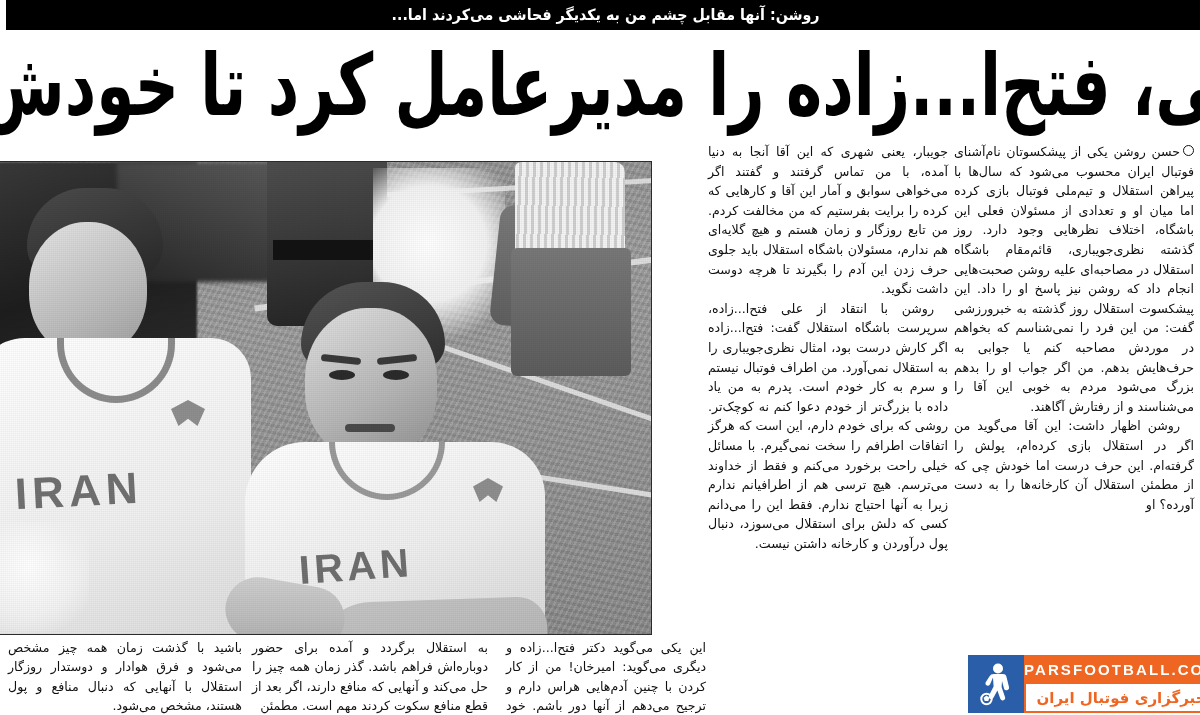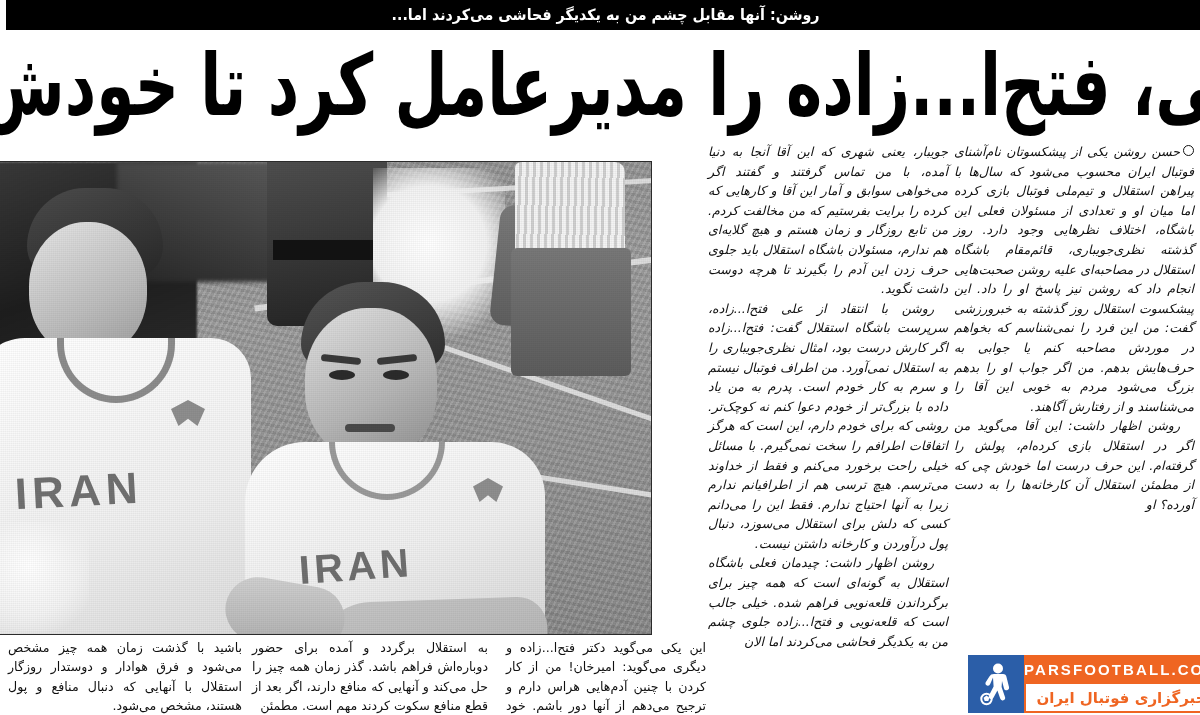--- a/index.html
+++ b/index.html
@@ -303,21 +303,21 @@
 
   
   .col {
     position: absolute;
     top: 0;
     font-size: 12.6px;
     line-height: 19.6px;
     text-align: justify;
     color: #101010;
   }
-  .col p { margin: 0 0 0 0; text-indent: 0; font-style: italic; }
+  .col p { margin: 0 0 0 0; text-indent: 0; }
   .col p + p { text-indent: 14px; }
 
   .col-right { right: 6px;  width: 240px; }
   .col-mid   { right: 252px; width: 240px; }
 
   
   .botcol {
     position: absolute;
     top: 483px;
     font-size: 12.6px;
@@ -457,21 +457,20 @@
   <div class="col col-right">
     <p>
       <span class="lead-bullet"></span><span>حسن روشن یکی از پیشکسوتان نام‌آشنای فوتبال ایران محسوب می‌شود که سال‌ها با پیراهن استقلال و تیم‌ملی فوتبال بازی کرده اما میان او و تعدادی از مسئولان فعلی این باشگاه، اختلاف نظرهایی وجود دارد. روز گذشته نظری‌جویباری، قائم‌مقام باشگاه استقلال در مصاحبه‌ای علیه روشن صحبت‌هایی انجام داد که روشن نیز پاسخ او را داد. این پیشکسوت استقلال روز گذشته به خبرورزشی گفت: من این فرد را نمی‌شناسم که بخواهم در موردش مصاحبه کنم یا جوابی به حرف‌هایش بدهم. من اگر جواب او را بدهم بزرگ می‌شود مردم به خوبی این آقا را می‌شناسند و از رفتارش آگاهند.</span>
     </p>
     <p>روشن اظهار داشت: این آقا می‌گوید من اگر در استقلال بازی کرده‌ام، پولش را گرفته‌ام. این حرف درست اما خودش چی که از مطمئن استقلال آن کارخانه‌ها را به دست آورده؟ او</p>
   </div>
 
   <div class="col col-mid">
     <p>جویبار، یعنی شهری که این آقا آنجا به دنیا آمده، با من تماس گرفتند و گفتند اگر می‌خواهی سوابق و آمار این آقا و کارهایی که کرده را برایت بفرستیم که من مخالفت کردم. من تابع روزگار و زمان هستم و هیچ گلایه‌ای هم ندارم، مسئولان باشگاه استقلال باید جلوی حرف زدن این آدم را بگیرند تا هرچه دوست داشت نگوید.</p>
     <p>روشن با انتقاد از علی فتح‌ا...زاده، سرپرست باشگاه استقلال گفت: فتح‌ا...زاده اگر کارش درست بود، امثال نظری‌جویباری را به استقلال نمی‌آورد. من اطراف فوتبال نیستم و سرم به کار خودم است. پدرم به من یاد داده با بزرگ‌تر از خودم دعوا کنم نه کوچک‌تر. روشی که برای خودم دارم، این است که هرگز اتفاقات اطرافم را سخت نمی‌گیرم. با مسائل خیلی راحت برخورد می‌کنم و فقط از خداوند می‌ترسم. هیچ ترسی هم از اطرافیانم ندارم زیرا به آنها احتیاج ندارم. فقط این را می‌دانم کسی که دلش برای استقلال می‌سوزد، دنبال پول درآوردن و کارخانه داشتن نیست.</p>
-    <p>روشن اظهار داشت: چیدمان فعلی باشگاه استقلال به گونه‌ای است که همه چیز برای برگرداندن قلعه‌نویی فراهم شده. خیلی جالب است که قلعه‌نویی و فتح‌ا...زاده جلوی چشم من به یکدیگر فحاشی می‌کردند اما الان</p>
   </div>
 
   <div class="botcol botcol-1">
     <p>این یکی می‌گوید دکتر فتح‌ا...زاده و دیگری می‌گوید: امیرخان! من از کار کردن با چنین آدم‌هایی هراس دارم و ترجیح می‌دهم از آنها دور باشم. خود قلعه‌نویی، فتح‌ا...زاده را آورد تا</p>
   </div>
   <div class="botcol botcol-2">
     <p>به استقلال برگردد و آمده برای حضور دوباره‌اش فراهم باشد. گذر زمان همه چیز را حل می‌کند و آنهایی که منافع دارند، اگر بعد از قطع منافع سکوت کردند مهم است. مطمئن</p>
   </div>
   <div class="botcol botcol-3">
     <p>باشید با گذشت زمان همه چیز مشخص می‌شود و فرق هوادار و دوستدار روزگار استقلال با آنهایی که دنبال منافع و پول هستند، مشخص می‌شود.</p>

